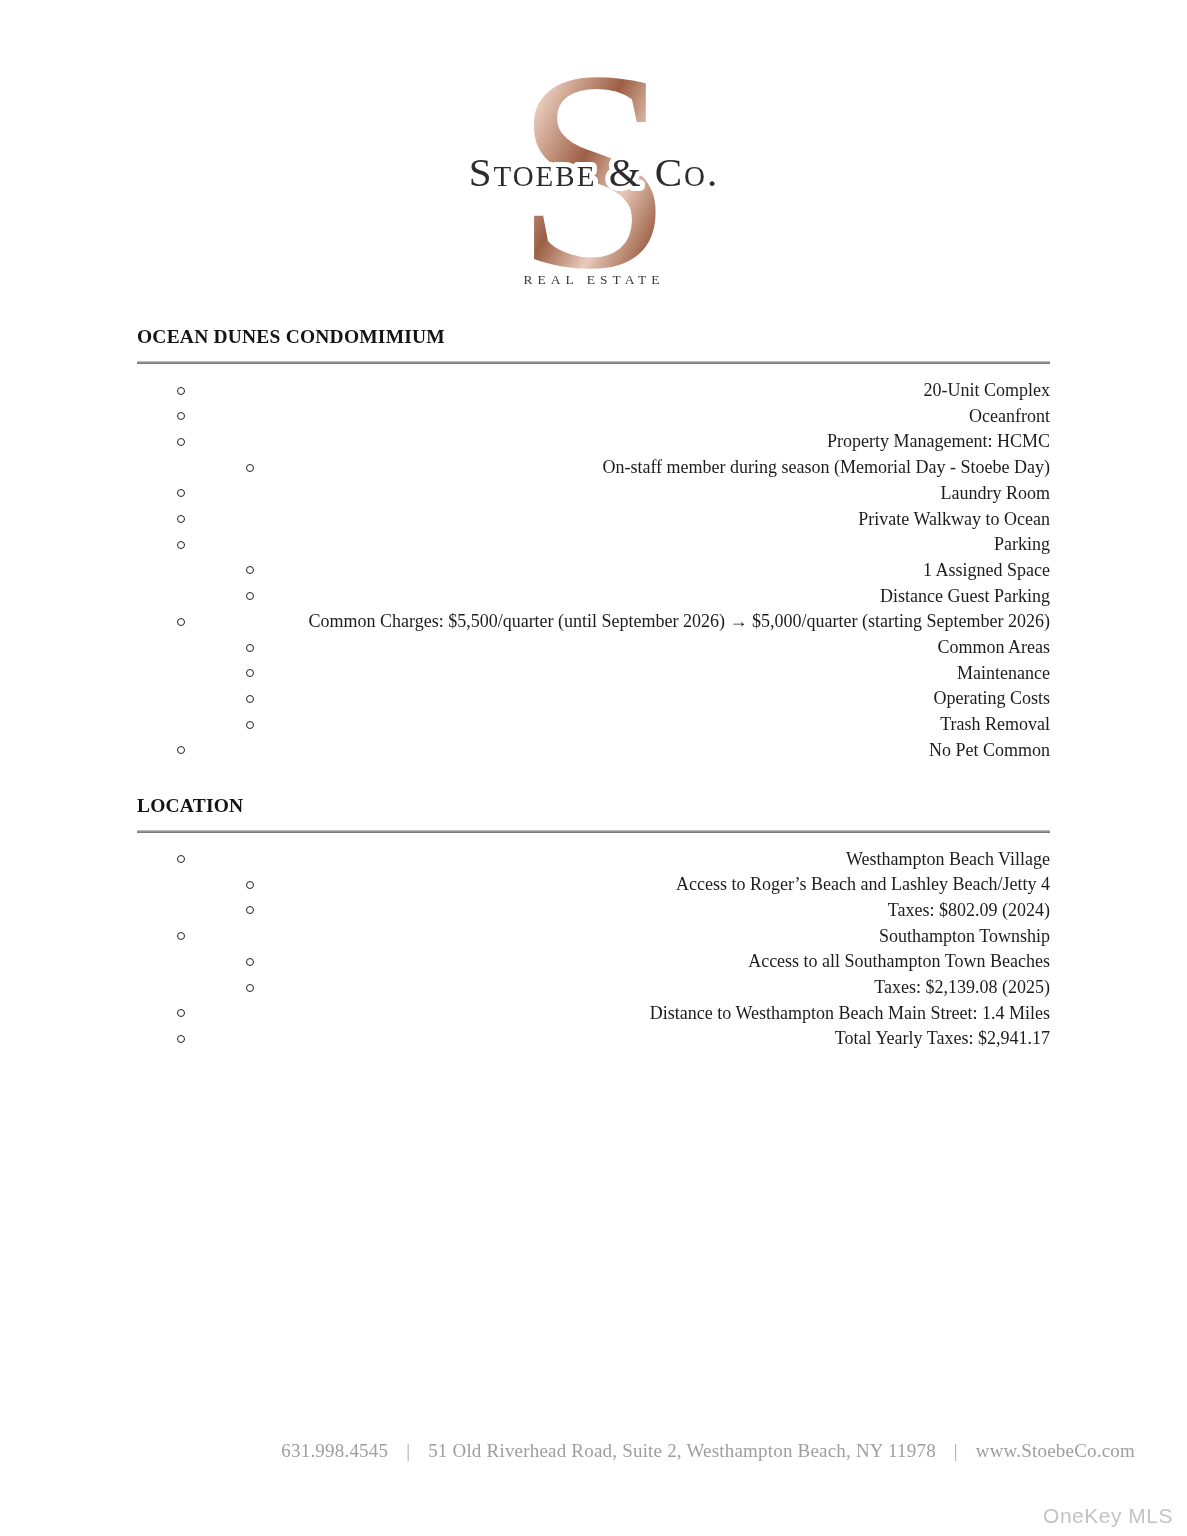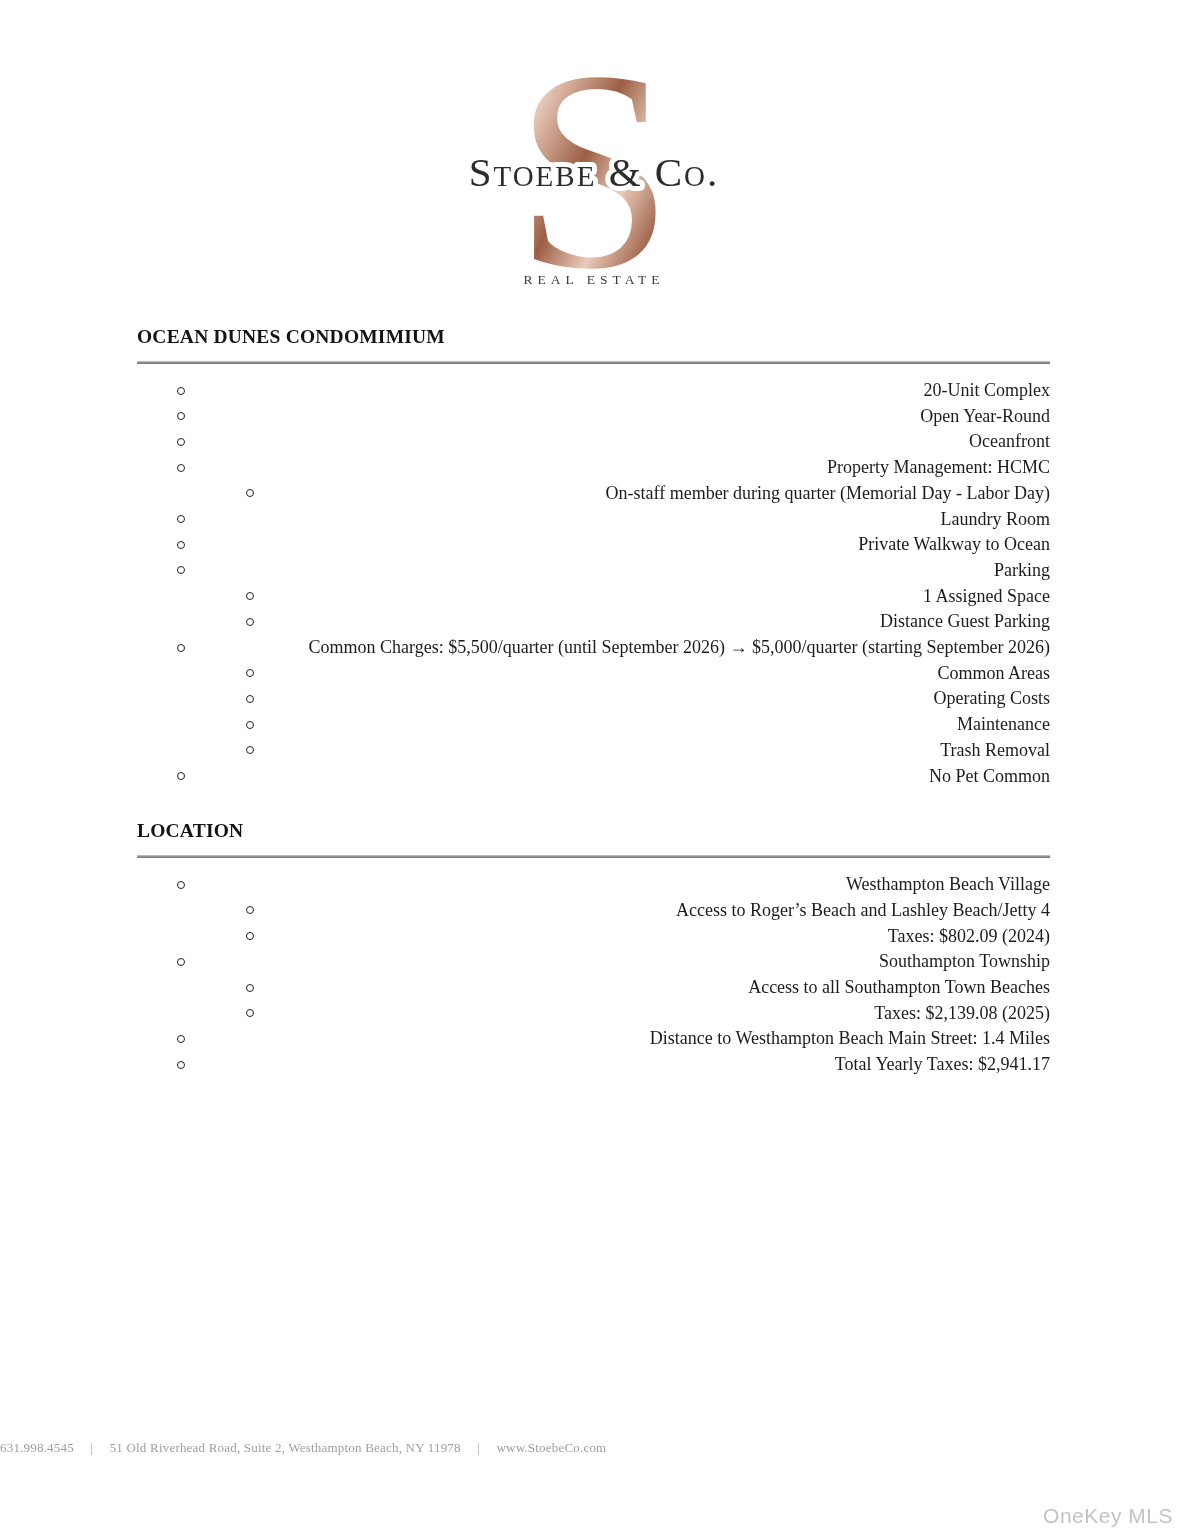--- a/index.html
+++ b/index.html
@@ -87,22 +87,22 @@
   }
   li.lvl1 > .bullet { left: 40px; }
   li.lvl2 > .bullet { left: 109px; }
 
   
   .footer {
     position: absolute;
     top: 1440px;
     left: 0;
     width: 1135px;
-    text-align: left;
-    font-size: 13px;
+    text-align: right;
+    font-size: 19px;
     color: #9e9e9e;
     letter-spacing: 0.2px;
     white-space: nowrap;
   }
   .footer .sep {
     display: inline-block;
     margin: 0 13px;
     color: #ababab;
     font-weight: 400;
   }
@@ -138,33 +138,32 @@
     <text class="logo-tagline" x="190" y="226" text-anchor="middle">REAL ESTATE</text>
   </svg>
 </div>
 
 <div class="doc" id="sections-root">
     <section>
       <h2 class="section-title">OCEAN DUNES CONDOMIMIUM</h2>
       <div class="rule"></div>
       <ul class="doc-list">
         <li class="lvl1"><span class="bullet"></span><span>20-Unit Complex</span></li>
-        <li class="lvl1"><span class="bullet"></span><span>Open Year-Round</span></li>
         <li class="lvl1"><span class="bullet"></span><span>Oceanfront</span></li>
         <li class="lvl1"><span class="bullet"></span><span>Property Management: HCMC</span></li>
-        <li class="lvl2"><span class="bullet"></span><span>On-staff member during quarter (Memorial Day - Labor Day)</span></li>
+        <li class="lvl2"><span class="bullet"></span><span>On-staff member during season (Memorial Day - Stoebe Day)</span></li>
         <li class="lvl1"><span class="bullet"></span><span>Laundry Room</span></li>
         <li class="lvl1"><span class="bullet"></span><span>Private Walkway to Ocean</span></li>
         <li class="lvl1"><span class="bullet"></span><span>Parking</span></li>
         <li class="lvl2"><span class="bullet"></span><span>1 Assigned Space</span></li>
         <li class="lvl2"><span class="bullet"></span><span>Distance Guest Parking</span></li>
         <li class="lvl1"><span class="bullet"></span><span>Common Charges: $5,500/quarter (until September 2026) → $5,000/quarter (starting September 2026)</span></li>
         <li class="lvl2"><span class="bullet"></span><span>Common Areas</span></li>
+        <li class="lvl2"><span class="bullet"></span><span>Maintenance</span></li>
         <li class="lvl2"><span class="bullet"></span><span>Operating Costs</span></li>
-        <li class="lvl2"><span class="bullet"></span><span>Maintenance</span></li>
         <li class="lvl2"><span class="bullet"></span><span>Trash Removal</span></li>
         <li class="lvl1"><span class="bullet"></span><span>No Pet Common</span></li>
       </ul>
     </section>
     <section>
       <h2 class="section-title">LOCATION</h2>
       <div class="rule"></div>
       <ul class="doc-list">
         <li class="lvl1"><span class="bullet"></span><span>Westhampton Beach Village</span></li>
         <li class="lvl2"><span class="bullet"></span><span>Access to Roger’s Beach and Lashley Beach/Jetty 4</span></li>

